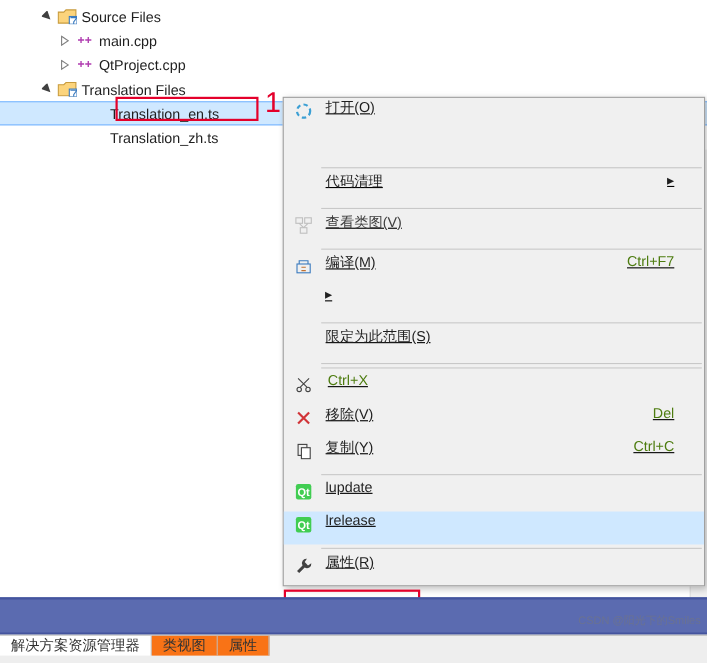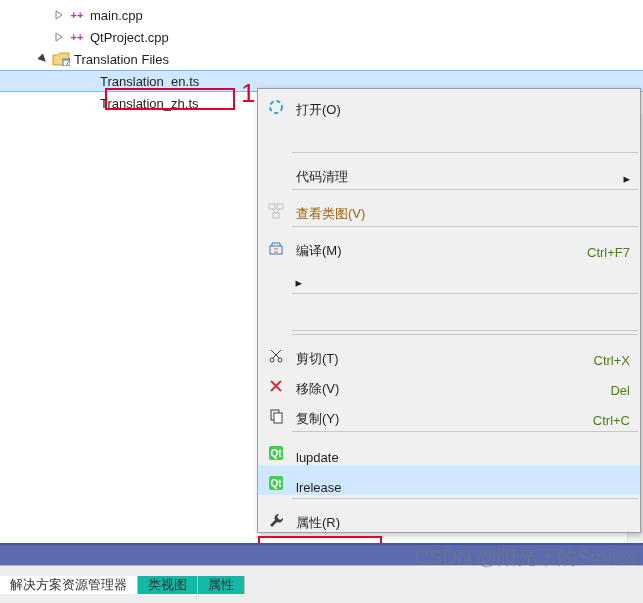--- a/index.html
+++ b/index.html
@@ -70,28 +70,29 @@
   .context-menu {
     position: absolute;
     left: 257px; top: 88px;
     width: 384px;
     background: #f0f0f0;
     border: 1px solid #a0a0a0;
     box-shadow: 2px 2px 6px rgba(0,0,0,0.25);
   }
   .menu-item {
     display: flex;
-    align-items: flex-end;
+    align-items: flex-start;
     height: 30px;
-    padding: 0 10px 0 4px;
+    padding: 0 27px 0 4px;
+    text-decoration: underline;
   }
   .menu-item.highlight {
     background: #cfe8ff;
   }
-  .menu-item.disabled .menu-label { color: #a16207; }
+  .menu-item.disabled .menu-label { color: #404040; }
   .menu-icon {
     width: 28px; height: 24px;
     display:inline-flex; align-items:center; justify-content:center;
     flex-shrink: 0;
   }
   .menu-icon svg { display:block; }
   .menu-label { flex: 1; color: #1f1f1f; padding-left: 6px; }
   .menu-shortcut { color: #4d7c0f; padding-left: 8px; }
   .menu-arrow { width: 12px; color:#1f1f1f; text-align:right; }
   .menu-sep {
@@ -104,41 +105,41 @@
     position: absolute;
     left: 0; right: 0; bottom: 26px;
     height: 34px;
     background: #5b6bb0;
     border-top: 2px solid #44549e;
     border-bottom: 2px solid #44549e;
   }
   .bottom-tabs {
     position: absolute;
     left: 0; right: 0; bottom: 0;
-    height: 38px;
+    height: 26px;
     background: #eee;
     border-top: 1px solid #bcbcbc;
     display: flex;
-    align-items: center;
+    align-items: flex-start;
   }
   .btab {
     padding: 0 10px;
     display:flex; align-items:center;
     border-right: 1px solid #bcbcbc;
     font-size: 13px;
     color: #333;
-    background: #14b8a6;
+    background: #f97316;
   }
   .btab.active { background: #fff; }
 
   .watermark {
     position: absolute;
     right: 6px; bottom: 32px;
     color: rgba(120,120,120,0.55);
-    font-size: 20px;
+    font-size: 10px;
     pointer-events: none;
   }
   .scrollbar-v {
     position: absolute;
     right: 0; top: 0; bottom: 60px;
     width: 16px;
     background: #f0f0f0;
     border-left: 1px solid #e0e0e0;
   }
   .sb-btn {
@@ -148,63 +149,80 @@
   }
 </style>
 </head>
 <body>
 
 <div class="scrollbar-v">
   <div class="sb-btn">▲</div>
 </div>
 
 <div class="tree">
-
-
-  <div class="tree-row">
-    <span class="spacer4"></span>
-      <span class="spacer4"></span>
-      <span class="spacer4"></span>
-    <span class="arrow">
-      <svg width="10" height="10">
-          <path d="M2 1 L8 5 L2 9 Z" fill="none" stroke="#808080"></path>
-        </svg>
-    </span>
-    <span class="file-icon">++</span>
-    <span class="txt">main.cpp</span>
-  </div>
-
-  <div class="tree-row">
-    <span class="spacer4"></span>
-      <span class="spacer4"></span>
-      <span class="spacer4"></span>
-    <span class="arrow">
-      <svg width="10" height="10">
-          <path d="M2 1 L8 5 L2 9 Z" fill="none" stroke="#808080"></path>
-        </svg>
-    </span>
-    <span class="file-icon">++</span>
-    <span class="txt">QtProject.cpp</span>
-  </div>
 
   <div class="tree-row">
     <span class="spacer4"></span>
       <span class="spacer4"></span>
     <span class="arrow">
       <svg width="10" height="10">
           <path d="M1 1 L9 5 L1 9 Z" fill="#404040" transform="rotate(45 5 5)"></path>
         </svg>
     </span>
     <span class="folder-icon">
       <svg width="18" height="14">
           <path d="M1 3 L6 3 L8 1 L17 1 L17 13 L1 13 Z" fill="#fcd47c" stroke="#c89b3c"></path>
           <rect x="11" y="7" width="7" height="7" fill="#fff" stroke="#3b7bbf"></rect>
           <path d="M12 8 L18 8 L15 12 L15 14" stroke="#3b7bbf" fill="none"></path>
         </svg>
     </span>
+    <span class="txt">Source Files</span>
+  </div>
+
+  <div class="tree-row">
+    <span class="spacer4"></span>
+      <span class="spacer4"></span>
+      <span class="spacer4"></span>
+    <span class="arrow">
+      <svg width="10" height="10">
+          <path d="M2 1 L8 5 L2 9 Z" fill="none" stroke="#808080"></path>
+        </svg>
+    </span>
+    <span class="file-icon">++</span>
+    <span class="txt">main.cpp</span>
+  </div>
+
+  <div class="tree-row">
+    <span class="spacer4"></span>
+      <span class="spacer4"></span>
+      <span class="spacer4"></span>
+    <span class="arrow">
+      <svg width="10" height="10">
+          <path d="M2 1 L8 5 L2 9 Z" fill="none" stroke="#808080"></path>
+        </svg>
+    </span>
+    <span class="file-icon">++</span>
+    <span class="txt">QtProject.cpp</span>
+  </div>
+
+  <div class="tree-row">
+    <span class="spacer4"></span>
+      <span class="spacer4"></span>
+    <span class="arrow">
+      <svg width="10" height="10">
+          <path d="M1 1 L9 5 L1 9 Z" fill="#404040" transform="rotate(45 5 5)"></path>
+        </svg>
+    </span>
+    <span class="folder-icon">
+      <svg width="18" height="14">
+          <path d="M1 3 L6 3 L8 1 L17 1 L17 13 L1 13 Z" fill="#fcd47c" stroke="#c89b3c"></path>
+          <rect x="11" y="7" width="7" height="7" fill="#fff" stroke="#3b7bbf"></rect>
+          <path d="M12 8 L18 8 L15 12 L15 14" stroke="#3b7bbf" fill="none"></path>
+        </svg>
+    </span>
     <span class="txt">Translation Files</span>
   </div>
 
   <div class="tree-row selected">
     <span class="spacer4"></span>
       <span class="spacer4"></span>
       <span class="spacer4"></span>
       <span class="spacer4"></span>
     <span class="spacer4"></span>
       <span class="spacer4"></span>
@@ -273,34 +291,34 @@
     <span class="menu-shortcut">Ctrl+F7</span>
   </div>
   <div class="menu-item">
     <span class="menu-icon"></span>
     <span class="menu-arrow">▸</span>
   </div>
   <div class="menu-sep"></div>
 
   <div class="menu-item">
     <span class="menu-icon"></span>
+    <span class="menu-label">限定为此范围(S)</span>
   </div>
   <div class="menu-sep"></div>
 
   <div class="menu-sep"></div>
 
   <div class="menu-item">
     <span class="menu-icon">
       <svg width="16" height="16">
           <circle cx="4" cy="12" r="2" fill="none" stroke="#424242"></circle>
           <circle cx="12" cy="12" r="2" fill="none" stroke="#424242"></circle>
           <path d="M5 10 L13 2 M11 10 L3 2" stroke="#424242"></path>
         </svg>
     </span>
-    <span class="menu-label">剪切(T)</span>
     <span class="menu-shortcut">Ctrl+X</span>
   </div>
   <div class="menu-item">
     <span class="menu-icon">
       <svg width="16" height="16">
           <path d="M3 3 L13 13 M13 3 L3 13" stroke="#d13438" stroke-width="2"></path>
         </svg>
     </span>
     <span class="menu-label">移除(V)</span>
     <span class="menu-shortcut">Del</span>

